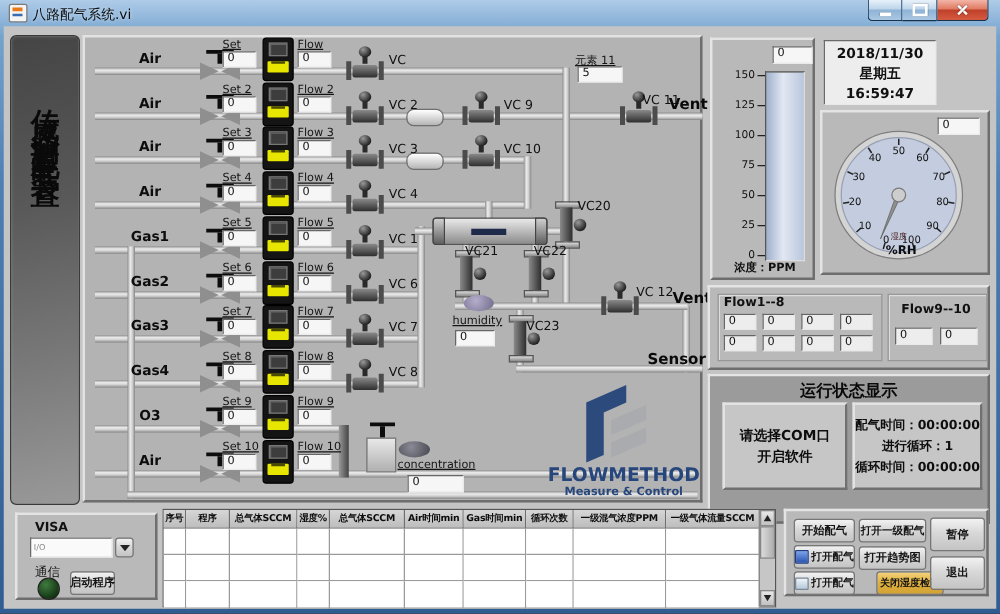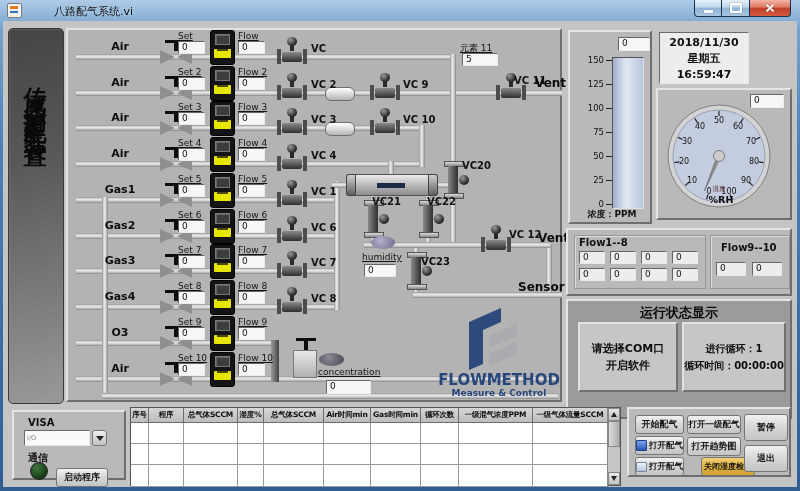--- a/index.html
+++ b/index.html
@@ -4,21 +4,21 @@
 <style>
   html,body{margin:0;padding:0;background:#333;}
   #win{position:relative;width:800px;height:491px;overflow:hidden;
     font-family:"DejaVu Sans",sans-serif;
     background:linear-gradient(180deg,#aecbe8 0%,#74a2cd 6%,#4e7fb4 30%,#3a6ba2 70%,#2f5d92 100%);}
   
   #titlebar{position:absolute;left:0;top:0;width:100%;height:21px;}
   .vi-icon{position:absolute;left:7px;top:3px;width:13px;height:13px;background:#f4f4f4;border:1px solid #7a7a7a;border-radius:2px;}
   .vi-icon i{position:absolute;left:2px;top:2px;width:8px;height:3px;background:#e87818;display:block;}
   .vi-icon b{position:absolute;left:2px;top:7px;width:8px;height:2px;background:#3a6ab0;display:block;}
-  #title-text{position:absolute;left:26px;top:4px;font-size:11px;color:#0c0c0c;text-shadow:0 0 3px #cfe4f8;white-space:nowrap;margin-left:28px;}
+  #title-text{position:absolute;left:26px;top:4px;font-size:11px;color:#0c0c0c;text-shadow:0 0 3px #cfe4f8;white-space:nowrap;}
   #wbtns{position:absolute;right:9px;top:0;display:flex;}
   .wb{height:17px;border:1px solid #17324e;border-top:none;display:flex;align-items:center;justify-content:center;box-sizing:border-box;}
   .wb.mi{width:28px;border-radius:0 0 0 4px;background:linear-gradient(#e8f1fa,#bdd5ea 45%,#8fb3d6 50%,#a9c7e3);}
   .wb.ma{width:27px;border-left:none;border-right:none;background:linear-gradient(#e8f1fa,#bdd5ea 45%,#8fb3d6 50%,#a9c7e3);}
   .wb.cl{width:42px;border-radius:0 0 4px 0;background:linear-gradient(#f3b5a8,#e07a62 45%,#c0402a 50%,#d55b40);}
   .wb .bar{width:9px;height:3px;background:#fff;margin-top:6px;box-shadow:0 0 1px #444;}
   .wb .box{width:8px;height:6px;border:2px solid #fff;box-shadow:0 0 1px #444;}
   .wb .xx{position:relative;width:10px;height:10px;}
   .wb .xx i,.wb .xx b{position:absolute;left:0;top:4px;width:10px;height:2px;background:#fff;display:block;box-shadow:0 0 1px #400;}
   .wb .xx i{transform:rotate(45deg);} .wb .xx b{transform:rotate(-45deg);}
@@ -35,21 +35,21 @@
     font-weight:bold;font-size:23px;color:#0a0a0a;}
   
   #diagram{position:absolute;left:66px;top:28px;width:496px;height:374px;background:#b3b3b3;
     border:2px solid;border-color:#e2e2e2 #6e6e6e #6e6e6e #e2e2e2;box-sizing:border-box;}
   .p,.q{position:absolute;}
   .p{height:6px;background:linear-gradient(180deg,#8f8f8f,#ececec 35%,#cfcfcf 65%,#858585);}
   .q{width:6px;background:linear-gradient(90deg,#8f8f8f,#ececec 35%,#cfcfcf 65%,#858585);}
   .lbl{position:absolute;font-size:9px;color:#151515;white-space:nowrap;}
   .ul{text-decoration:underline;}
   .gas{position:absolute;width:44px;text-align:center;font-weight:bold;font-size:11px;color:#0d0d0d;}
-  .vcl{position:absolute;font-weight:bold;font-size:10px;color:#111;white-space:nowrap;}
+  .vcl{position:absolute;font-weight:normal;font-size:10px;color:#111;white-space:nowrap;}
   .big{position:absolute;font-weight:bold;font-size:12px;color:#0a0a0a;white-space:nowrap;}
   .inbox{position:absolute;width:27px;height:13px;background:#f6f6f6;border:1px solid;border-color:#666 #ececec #ececec #666;
     font-size:9px;line-height:11px;padding-left:3px;color:#111;box-sizing:border-box;overflow:hidden;}
   
   .mv{position:absolute;width:36px;height:28px;}
   .mv i{position:absolute;display:block;}
   .mv .b{left:7px;top:0;width:22px;height:3px;background:#0d0d0d;}
   .mv .s{left:16px;top:3px;width:4px;height:8px;background:#0d0d0d;}
   .mv .l{left:2px;top:10px;width:0;height:0;border-top:7px solid transparent;border-bottom:7px solid transparent;border-left:15px solid #8f8f8f;}
   .mv .r{right:2px;top:10px;width:0;height:0;border-top:7px solid transparent;border-bottom:7px solid transparent;border-right:15px solid #8f8f8f;}
@@ -581,36 +581,37 @@
     </div>
   </div>
 
   <div class="panel" id="status-panel" style="left:566px;top:299px;width:226px;height:120px">
     <div style="position:absolute;left:0;top:3px;width:100%;text-align:center;font-weight:bold;font-size:13px;color:#0a0a0a">运行状态显示</div>
     <div class="status-box" style="left:10px;top:21px;width:100px;height:70px;font-size:11px;line-height:17px">
       <span>请选择COM口</span>
       <span>开启软件</span>
     </div>
     <div class="status-box" style="left:114px;top:21px;width:104px;height:70px;font-size:10px;line-height:17px">
+      <span>配气时间：00:00:00</span>
       <span>进行循环：1</span>
       <span>循环时间：00:00:00</span>
     </div>
   </div>
 
   <div class="panel" style="left:12px;top:410px;width:114px;height:70px">
     <div style="position:absolute;left:14px;top:5px;font-weight:bold;font-size:10px;color:#111">VISA</div>
     <div class="sunken" style="position:absolute;left:10px;top:18px;width:66px;height:16px;background:#fafafa">
       <span style="position:absolute;left:2px;top:3px;font-size:6.5px;color:#888">I/O</span>
     </div>
     <div class="btn" style="left:78px;top:18px;width:15px;height:16px">
       <span class="combo-arrow"></span>
     </div>
-    <div style="position:absolute;left:14px;top:39px;font-weight:bold;font-size:10px;color:#111">通信</div>
+    <div style="position:absolute;left:14px;top:39px;font-weight:normal;font-size:10px;color:#111">通信</div>
     <div class="led" style="left:16px;top:50px"></div>
-    <div class="btn" style="left:42px;top:56px;width:52px;height:19px">启动程序</div>
+    <div class="btn" style="left:42px;top:45px;width:36px;height:19px">启动程序</div>
   </div>
 
   <div id="table">
     <div id="thead">
       <div class="th" style="width:18px">序号</div>
       <div class="th" style="width:35px">程序</div>
       <div class="th" style="width:54px">总气体SCCM</div>
       <div class="th" style="width:26px">湿度%</div>
       <div class="th" style="width:60px">总气体SCCM</div>
       <div class="th" style="width:47px">Air时间min</div>

